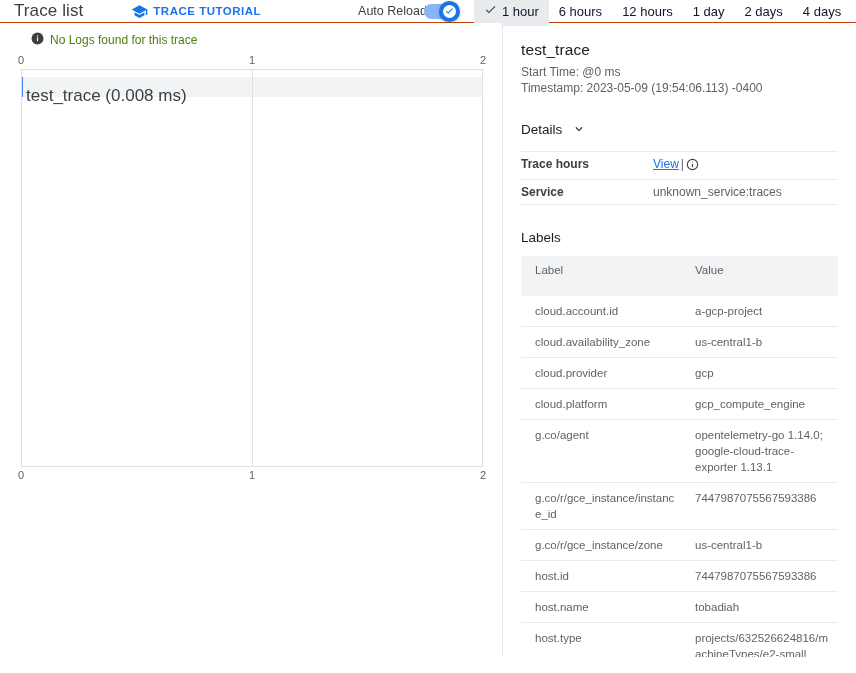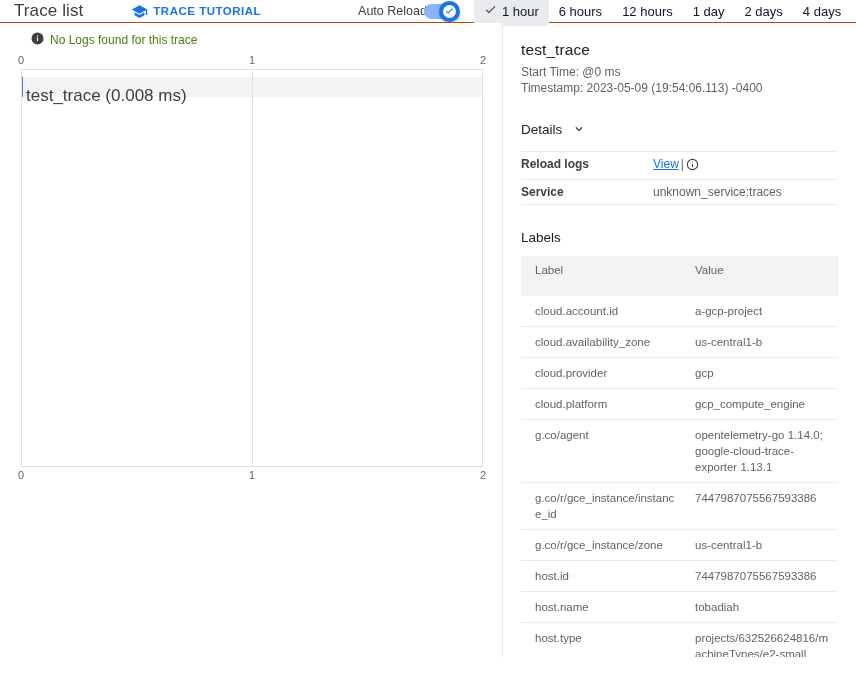--- a/index.html
+++ b/index.html
@@ -370,21 +370,21 @@
       <span class="chev">
         <svg width="14" height="14" viewBox="0 0 24 24" fill="#202124">
           <path d="M7.4 8.6 12 13.2l4.6-4.6L18 10l-6 6-6-6z"></path>
         </svg>
       </span>
     </div>
 
     <table class="kv-table">
       <tbody>
           <tr>
-            <td class="kv-key">Reload logs</td>
+            <td class="kv-key">Trace hours</td>
             <td class="kv-val"><span class="link">View</span><span class="sep">|</span><span class="info-outline"><svg width="13" height="13" viewBox="0 0 24 24" fill="none" stroke="#3c4043" stroke-width="2">
                   <circle cx="12" cy="12" r="9.5"></circle>
                   <line x1="12" y1="11" x2="12" y2="17"></line>
                   <line x1="12" y1="7" x2="12" y2="8.2"></line>
                 </svg></span></td>
           </tr>
           <tr>
             <td class="kv-key">Service</td>
             <td class="kv-val">unknown_service:traces</td>
           </tr>

